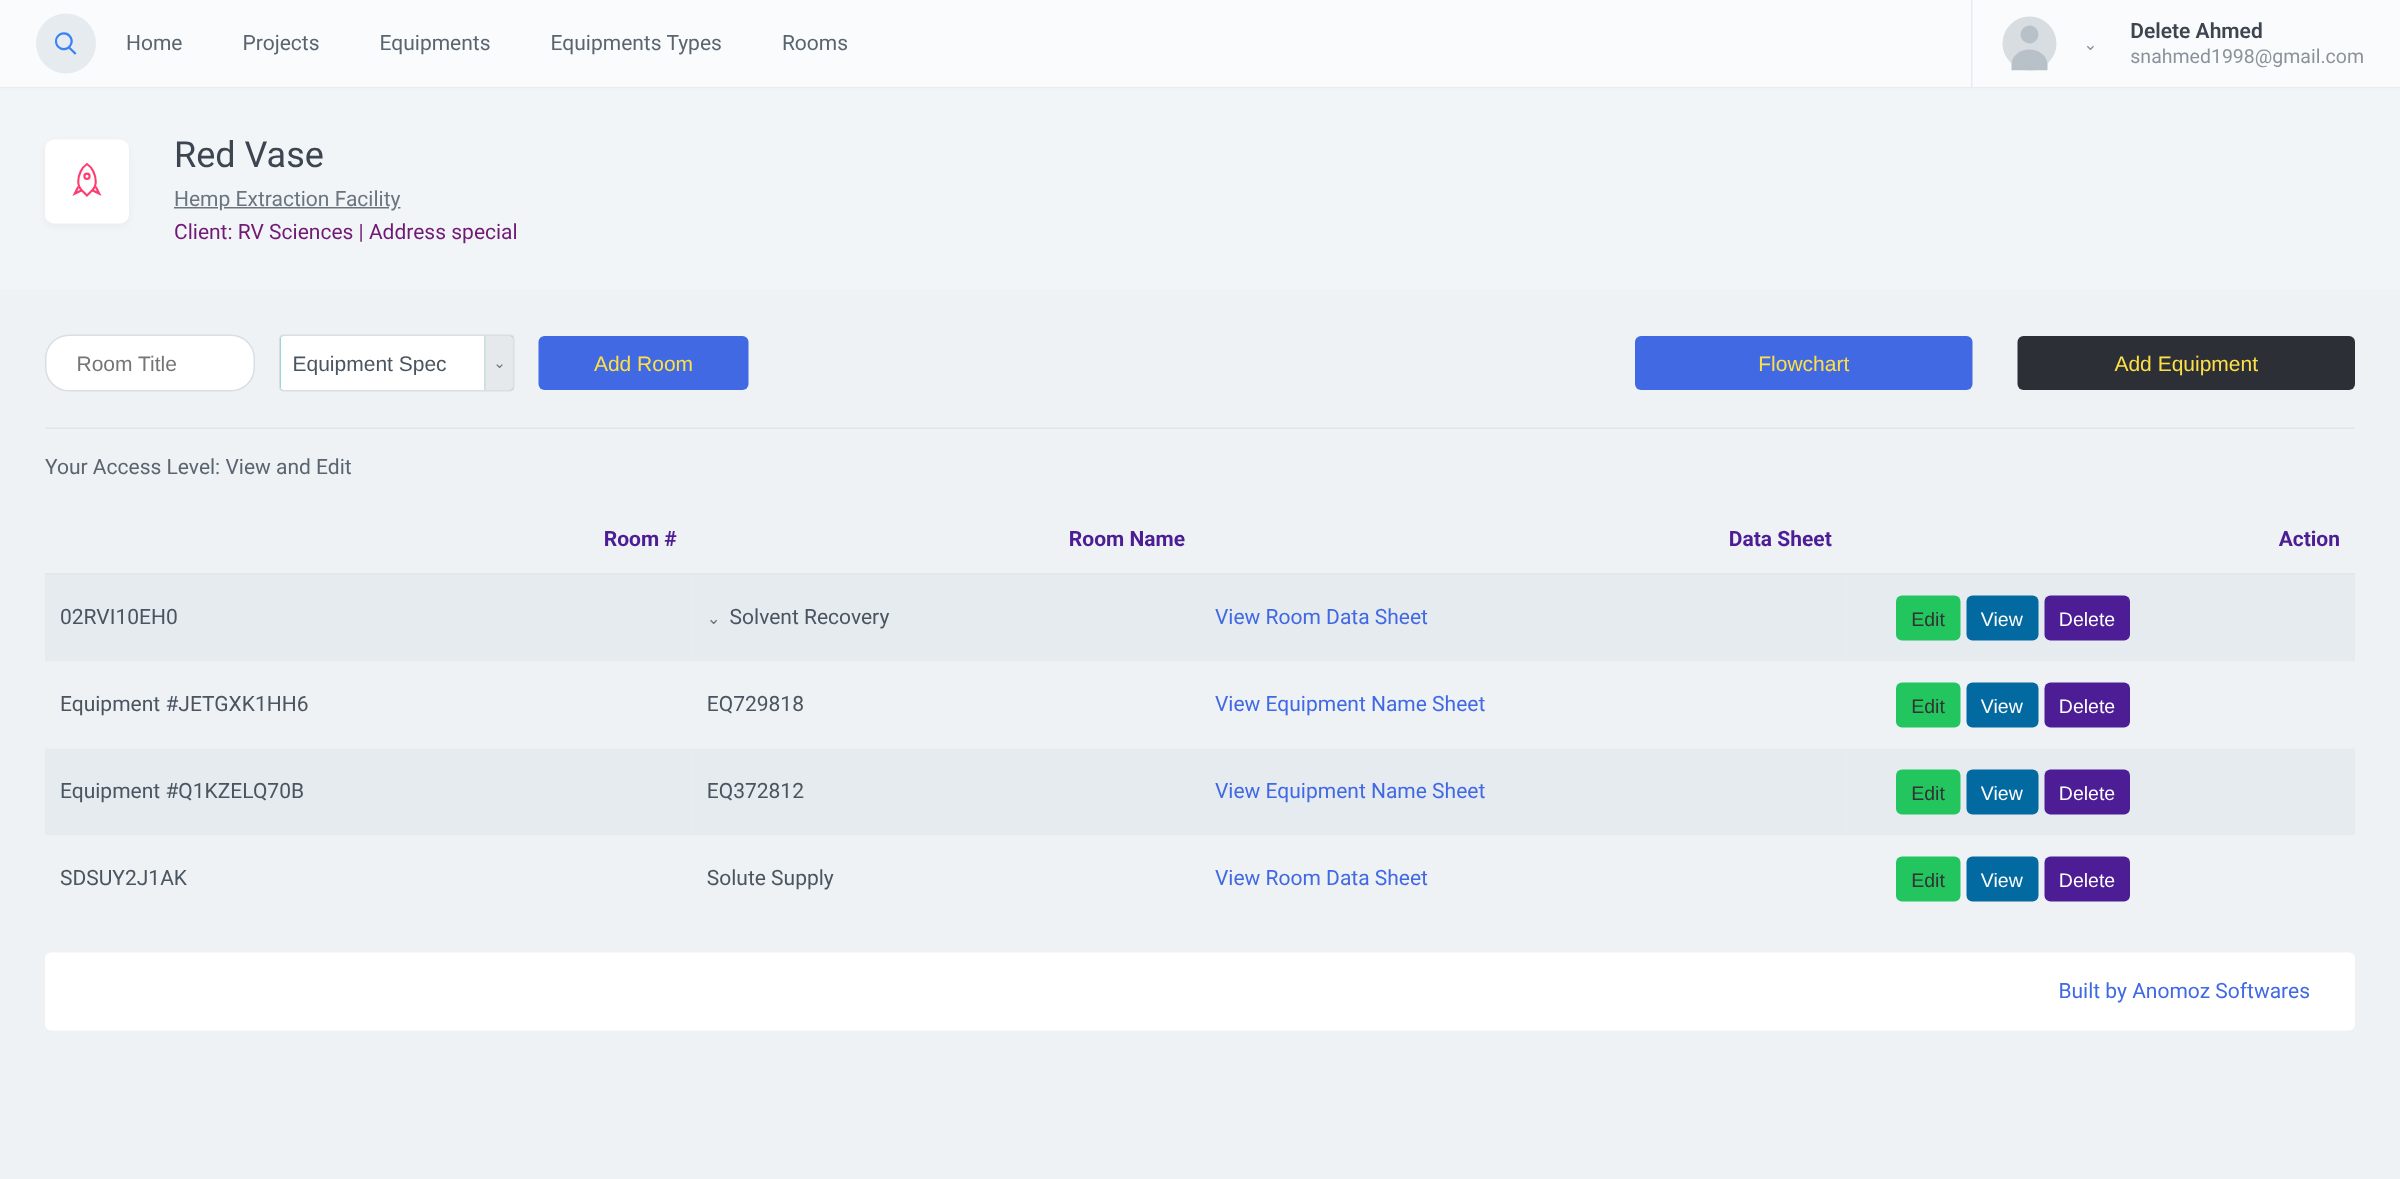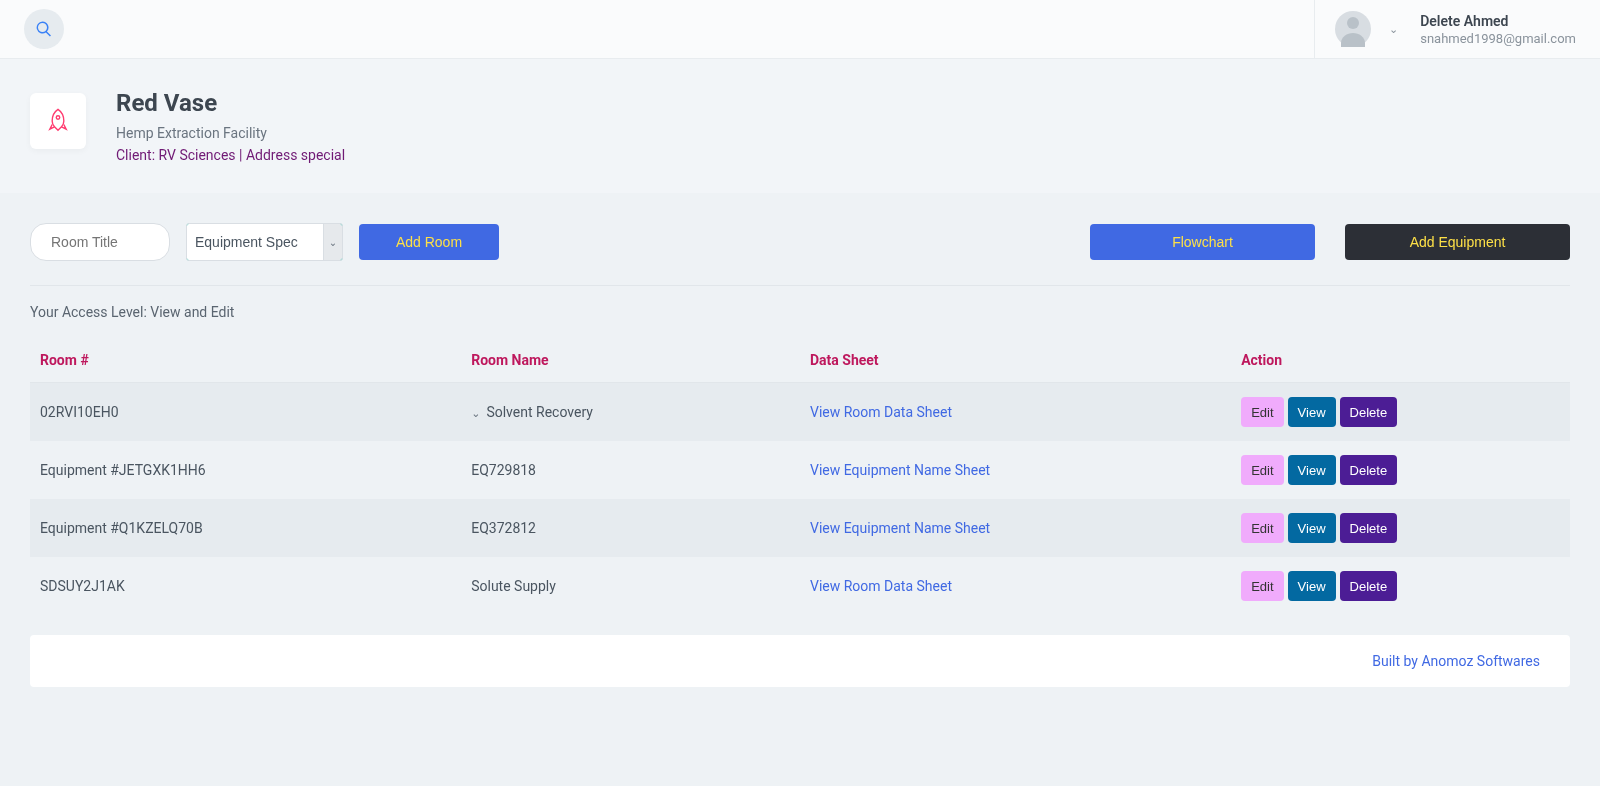--- a/index.html
+++ b/index.html
@@ -59,23 +59,23 @@
     display:flex; align-items:flex-start; gap:30px;
   }
   .project-logo {
     width:56px;height:56px;background:#fff;border-radius:6px;
     display:flex;align-items:center;justify-content:center;
     box-shadow:0 2px 6px rgba(0,0,0,0.04);
     margin-top:4px;
   }
   .project-logo svg{width:28px;height:28px;}
   .header-text h1{
-    font-size:24px;font-weight:700;color:#3d4650;margin-bottom:8px;
-  }
-  .header-sub1{color:#6b7580;font-size:14px;margin-bottom:6px;}
+    font-size:24px;font-weight:400;color:#3d4650;margin-bottom:8px;
+  }
+  .header-sub1{color:#6b7580;font-size:14px;margin-bottom:6px;text-decoration:underline;}
   .header-sub2{color:#701a75;font-size:14px;}
 
   
   .content{ padding: 0 30px 20px; }
   .toolbar{
     display:flex;align-items:center;gap:16px;
     padding:30px 0 24px;
   }
   .input-room{
     height:38px;width:140px;background:#fff;border:1px solid #d9dee3;
@@ -105,36 +105,36 @@
 
   hr.divider{border:none;border-top:1px solid #e1e6ea;margin:0 0 18px;}
 
   .access-level{color:#5a6570;font-size:14px;margin-bottom:18px;}
   .access-level-label{}
   .access-level-value{}
 
   
   table.data{width:100%;border-collapse:collapse;}
   table.data thead th{
-    text-align:left;font-weight:700;color:#be185d;font-size:14px;
+    text-align:right;font-weight:700;color:#4c1d95;font-size:14px;
     padding:14px 10px;background:#eef2f5;border-bottom:1px solid #e1e6ea;
   }
   table.data tbody td{
     padding:14px 10px;font-size:14px;color:#4a5560;vertical-align:middle;
   }
   table.data tbody tr:nth-child(odd){background:#e6ebef;}
   table.data tbody tr:nth-child(even){background:#eef2f5;}
   .link{color:#4069e3;cursor:pointer;}
   .chev-right{display:inline-block;margin-right:6px;color:#6b7580;font-size:11px;}
   .btn-sm{
     display:inline-flex;align-items:center;justify-content:center;
     height:30px;padding:0 10px;border-radius:4px;border:none;cursor:pointer;
     font-size:13px;color:#fff;margin-right:4px;
   }
-  .btn-warn{background:#f0abfc;color:#333;}
+  .btn-warn{background:#22c55e;color:#333;margin-left:23px;}
   .btn-blue{background:#0369a1;}
   .btn-danger{background:#4c1d95;}
 
   
   .footer{
     background:#fff;
     margin:20px 0 0;
     padding:18px 30px;
     text-align:right;
     border-radius:4px;
@@ -142,20 +142,27 @@
   .footer a{color:#4069e3;cursor:pointer;font-size:14px;}
 </style>
 </head>
 <body>
 
 <div class="topbar">
   <div class="search-circle">
     <svg viewBox="0 0 24 24">
         <path d="M10 2a8 8 0 015.93 13.32l5.38 5.38-1.41 1.41-5.38-5.38A8 8 0 1110 2zm0 2a6 6 0 100 12 6 6 0 000-12z"></path>
       </svg>
+  </div>
+  <div class="nav-links">
+    <a class="nav-link">Home</a>
+    <a class="nav-link">Projects</a>
+    <a class="nav-link">Equipments</a>
+    <a class="nav-link">Equipments Types</a>
+    <a class="nav-link">Rooms</a>
   </div>
   <div class="topbar-spacer"></div>
   <div class="user-block">
     <div class="avatar">
       <svg viewBox="0 0 36 36">
         <circle cx="18" cy="12" r="6" fill="#b9c1c8"></circle>
         <path d="M6 32c0-6 6-10 12-10s12 4 12 10v4H6z" fill="#b9c1c8"></path>
       </svg>
     </div>
     <span class="chev-down">⌄</span>

